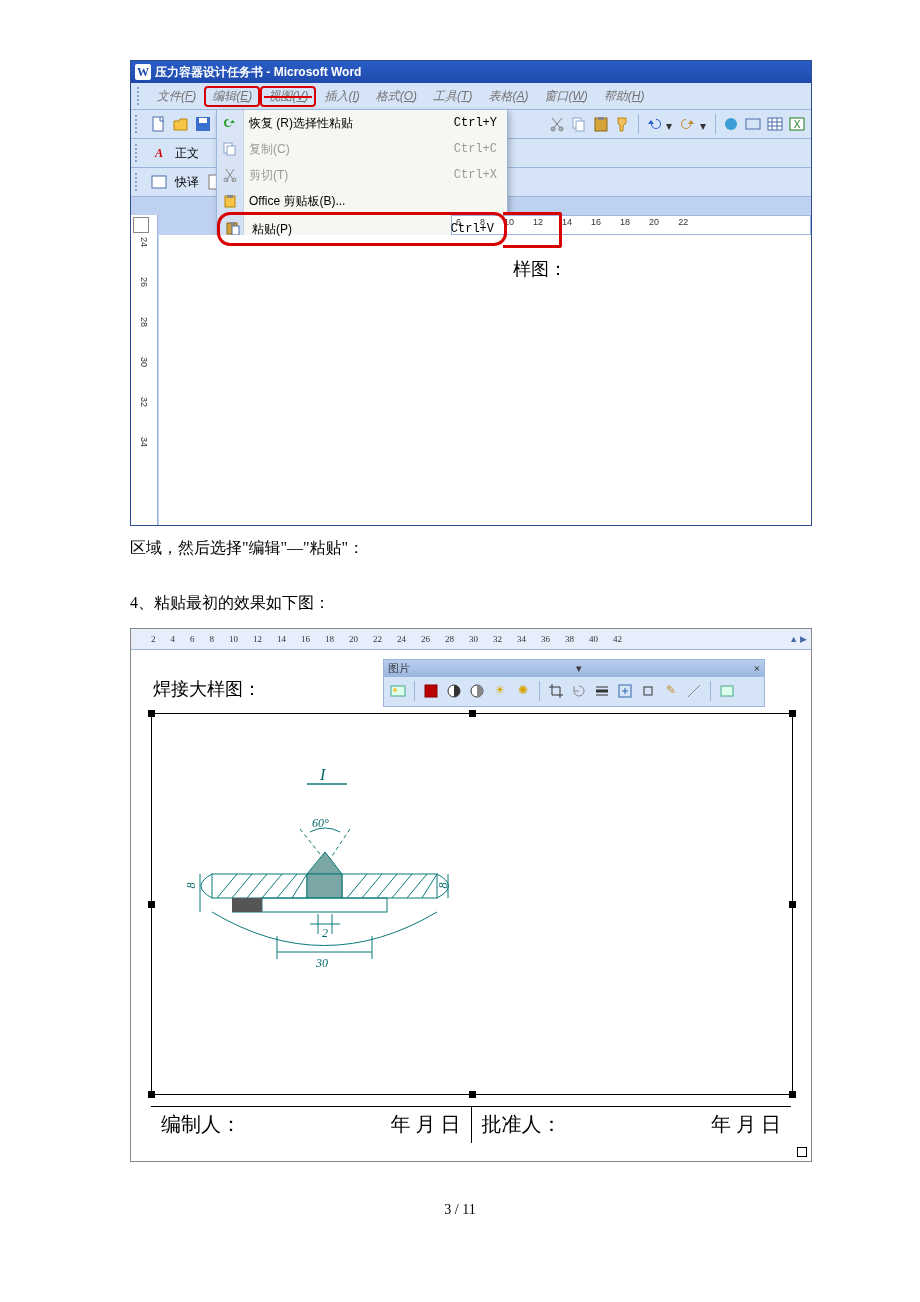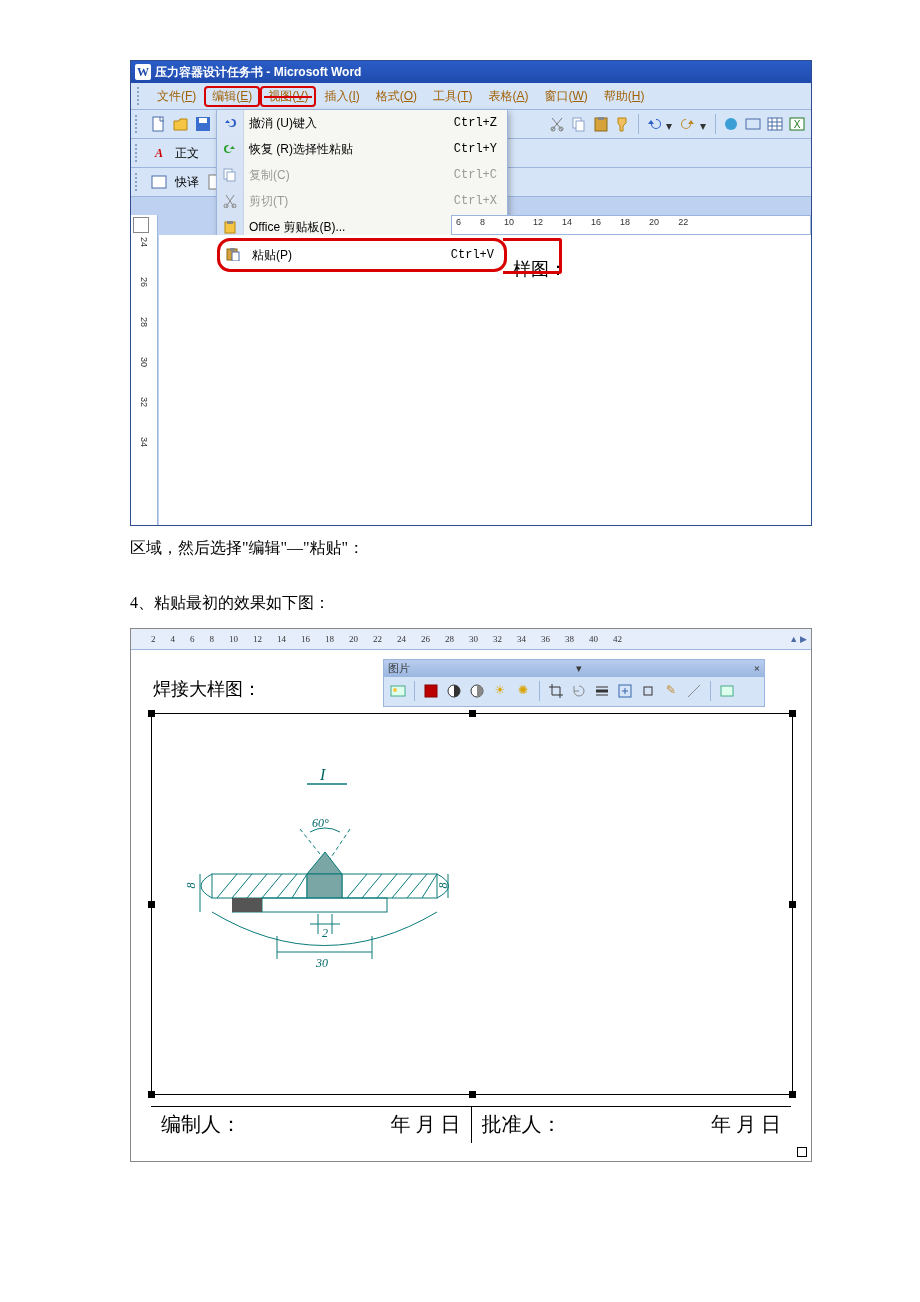--- a/index.html
+++ b/index.html
@@ -55,21 +55,21 @@
     display:flex;align-items:center;justify-content:center;
     font-family:serif;font-size:12px;margin-right:4px;border-radius:2px;
   }
   .menubar{
     height:26px;background:#d6e4f7;display:flex;align-items:center;
     padding:0 6px;gap:0;
     border-bottom:1px solid #9bb5dc;
   }
   .grip{width:4px;height:18px;border-left:2px dotted #8aa3c9;margin-right:6px;}
   .menu-item{
-    padding:2px 8px;color:#a16207;cursor:default;
+    padding:2px 8px;color:#737373;cursor:default;font-style:italic;
   }
   .menu-item u{text-decoration:underline;}
   .menu-item.highlight{
     border:2px solid #d80000;border-radius:4px;padding:0 6px;
   }
   .menu-item.strike{position:relative;}
   .menu-item.strike::after{
     content:"";position:absolute;inset:0;border:2px solid #d80000;border-radius:4px;
   }
   .menu-item.strike::before{
@@ -382,29 +382,20 @@
             <rect x="1" y="1" width="12" height="12" fill="#fff" stroke="#4a6ba8"></rect>
           </svg>
         <span>设置</span>
         <span>▾</span>
       </span>
     </div>
 
     <div class="dropdown">
       <div class="iconbar"></div>
       <div id="edit-menu-items">
-          <div class="dd-item">
-            <span class="mi-icon">
-              <svg width="14" height="14">
-                <path d="M9 3a4 4 0 1 1-4 4H2l2.5-3L7 7H5a3 3 0 1 0 3-3z" fill="#2a5dc7"></path>
-              </svg>
-            </span>
-            <span>撤消 (U)键入</span>
-            <span class="sc">Ctrl+Z</span>
-          </div>
           <div class="dd-item">
             <span class="mi-icon">
               <svg width="14" height="14">
                 <path d="M5 3a4 4 0 1 0 4 4h3L9.5 4 7 7h2a3 3 0 1 1-3-3z" fill="#2aa02a"></path>
               </svg>
             </span>
             <span>恢复 (R)选择性粘贴</span>
             <span class="sc">Ctrl+Y</span>
           </div>
           <div class="dd-item disabled">
@@ -710,13 +701,14 @@
         </div>
         <div>
           <span>批准人：</span>
           <span>年  月  日</span>
         </div>
       </div>
       <span class="corner-dot"></span>
     </div>
   </div>
 
+  <div class="footer">3  / 11</div>
 </div>
 
 </body></html>

